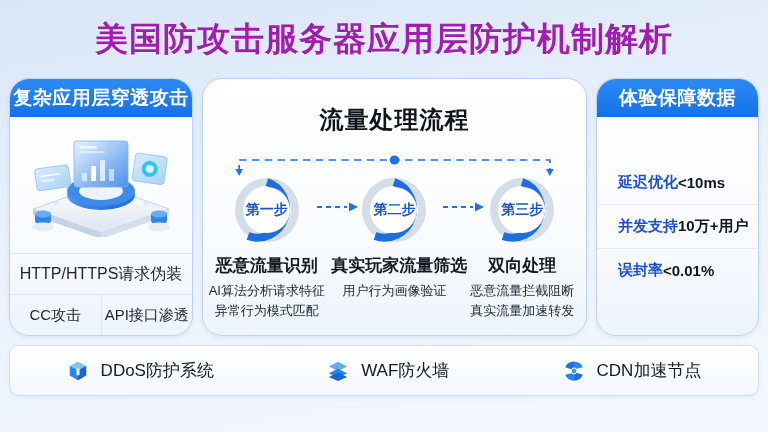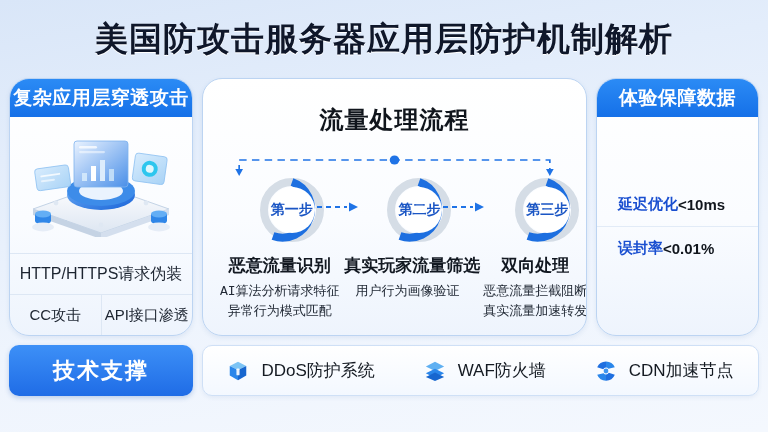--- a/index.html
+++ b/index.html
@@ -6,21 +6,21 @@
   body{
     width:768px;height:432px;overflow:hidden;
     font-family:"Liberation Sans","DejaVu Sans",sans-serif;
     background:linear-gradient(170deg,#d9e6f8 0%,#e3edfb 28%,#eef4fd 62%,#f4f8fe 100%);
   }
   .stage{position:relative;width:768px;height:432px;box-sizing:border-box;}
 
   
   .title-wrap{height:78px;display:flex;align-items:center;justify-content:center;}
   .title{
-    font-size:33px;font-weight:bold;color:#0f172a;letter-spacing:1px;
+    font-size:33px;font-weight:bold;color:#a21caf;letter-spacing:1px;
     text-shadow:0 1px 0 #ffffff;white-space:nowrap;
   }
 
   
   .cols{display:flex;gap:9px;padding:0 9px;box-sizing:border-box;height:258px;}
 
   .panel{
     background:linear-gradient(180deg,#ffffff 0%,#fafcff 55%,#eef4fd 100%);
     border:1px solid #bcd4f2;border-radius:20px;box-sizing:border-box;
     box-shadow:0 2px 5px rgba(40,90,160,.09);
@@ -53,37 +53,36 @@
 
   
   .ctitle{
     text-align:center;font-size:24px;font-weight:bold;color:#10151c;
     margin-top:25px;letter-spacing:1px;
   }
   .flow{position:relative;flex:1 1 auto;min-height:0;}
   .arc{position:absolute;left:0;top:14px;width:100%;height:34px;}
   .circles{
     position:absolute;left:0;top:38px;width:100%;
-    display:flex;justify-content:space-around;align-items:center;padding-left:25px;
+    display:flex;justify-content:space-around;align-items:center;
   }
   .cwrap{position:relative;width:72px;height:72px;flex:0 0 72px;}
   .cwrap svg{position:absolute;left:0;top:0;}
   .clabel{
     position:absolute;left:0;top:0;width:72px;height:72px;
     display:flex;align-items:center;justify-content:center;
     font-size:14px;font-weight:bold;color:#1b56c4;
   }
   .conn{position:absolute;top:63px;width:44px;height:16px;}
   .conn-a{left:29.5%;}
   .conn-b{left:62.5%;}
 
   .steptexts{
-    position:absolute;left:13px;top:118px;width:100%;display:flex;
+    position:absolute;left:0;top:118px;width:100%;display:flex;
     justify-content:space-around;
-    font-family:Liberation Mono, monospace;
   }
   .stepcol{width:33%;text-align:center;}
   .stepname{font-size:17px;font-weight:bold;color:#121821;white-space:nowrap;}
   .stepline{font-size:13px;color:#222a36;margin-top:5px;white-space:nowrap;}
   .stepline.second{margin-top:2px;}
 
   
   .rbody{flex:1 1 auto;display:flex;flex-direction:column;justify-content:center;}
   .rrow{
     height:44px;display:flex;align-items:center;padding-left:21px;
@@ -272,29 +271,32 @@
     </div>
 
     <div class="panel panel-right">
       <div class="phead">体验保障数据</div>
       <div class="rbody">
         <div class="rrow">
           <span>延迟优化</span>
           <span class="num">&lt;10ms</span>
         </div>
         <div class="rrow">
+          <span>并发支持</span>
+          <span class="num">10万+用户</span>
+        </div>
+        <div class="rrow">
           <span>误封率</span>
           <span class="num">&lt;0.01%</span>
         </div>
       </div>
     </div>
   </div>
 
   <div class="bottom">
-    <div class="support">技术支撑</div>
 
     <div class="techbar">
 
       <div class="tech">
         <svg class="tico" viewBox="0 0 24 24">
           <path d="M12 2 L21 6.5 L12 11 L3 6.5 Z" fill="#7cc4f5"></path>
           <path d="M3 6.5 L12 11 L12 22 L3 17 Z" fill="#2a86ea"></path>
           <path d="M21 6.5 L12 11 L12 22 L21 17 Z" fill="#1766cf"></path>
           <rect x="10.3" y="9.2" width="3.4" height="7.5" rx="1" fill="#ffffff" opacity=".9"></rect>
         </svg>

